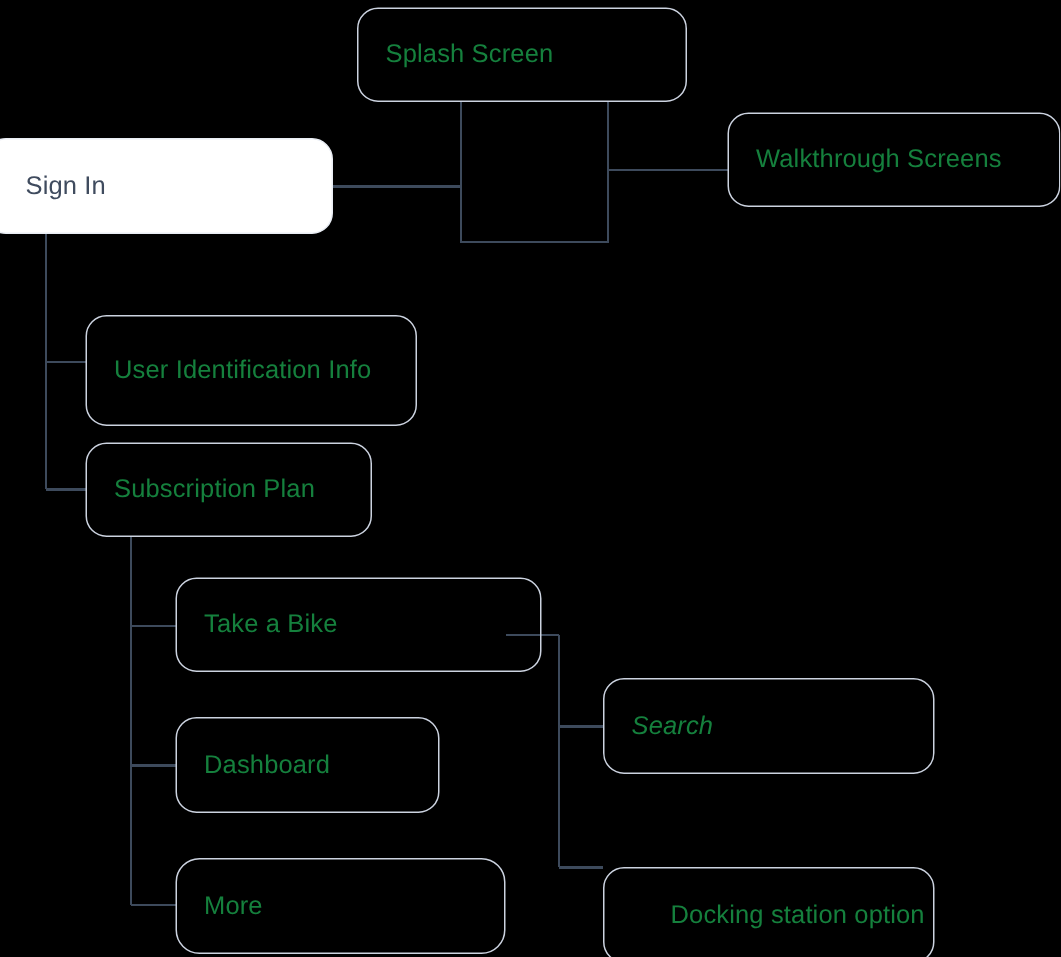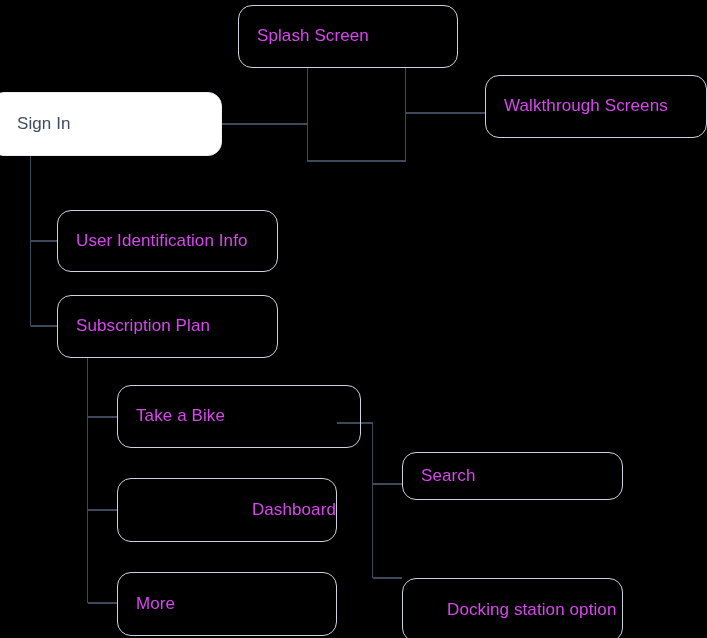--- a/index.html
+++ b/index.html
@@ -26,21 +26,21 @@
   .node {
     position: absolute;
     box-sizing: border-box;
     border: 1.6px solid #ccd3e0;
     border-radius: 14px;
     background: transparent;
     display: flex;
     align-items: center;
   }
   .node .label {
-    color: #d946ef;
+    color: #15803d;
     font-size: 17px;
     line-height: 1.1;
     padding-left: 18px;
     letter-spacing: 0.1px;
     white-space: nowrap;
   }
   .node.filled {
     background: #ffffff;
     border-color: #e9edf4;
   }
@@ -85,41 +85,41 @@
   </div>
 
   <div class="node filled" style="left:-10px; top:92px; width:232px; height:64px;">
     <span class="label" style="padding-left:26px;">Sign In</span>
   </div>
 
   <div class="node" style="left:485px; top:75px; width:222px; height:63px;">
     <span class="label">Walkthrough Screens</span>
   </div>
 
-  <div class="node" style="left:57px; top:210px; width:221px; height:62px;">
+  <div class="node" style="left:57px; top:210px; width:221px; height:74px;">
     <span class="label">User Identification Info</span>
   </div>
 
-  <div class="node" style="left:57px; top:295px; width:221px; height:63px;">
+  <div class="node" style="left:57px; top:295px; width:191px; height:63px;">
     <span class="label">Subscription Plan</span>
   </div>
 
   <div class="node" style="left:117px; top:385px; width:244px; height:63px;">
     <span class="label">Take a Bike</span>
   </div>
 
-  <div class="node" style="left:117px; top:478px; width:220px; height:64px;justify-content:flex-end;">
+  <div class="node" style="left:117px; top:478px; width:176px; height:64px;">
     <span class="label">Dashboard</span>
   </div>
 
-  <div class="node" style="left:117px; top:572px; width:220px; height:64px;">
+  <div class="node" style="left:117px; top:572px; width:220px; height:64px;border-radius:16px;">
     <span class="label">More</span>
   </div>
 
-  <div class="node" style="left:402px; top:452px; width:221px; height:48px;">
+  <div class="node" style="left:402px; top:452px; width:221px; height:64px;font-style:italic;">
     <span class="label">Search</span>
   </div>
 
   <div class="node" style="left:402px; top:578px; width:221px; height:64px;padding-left:26px;">
     <span class="label">Docking station option</span>
   </div>
 
 </div>
 
 </body></html>

